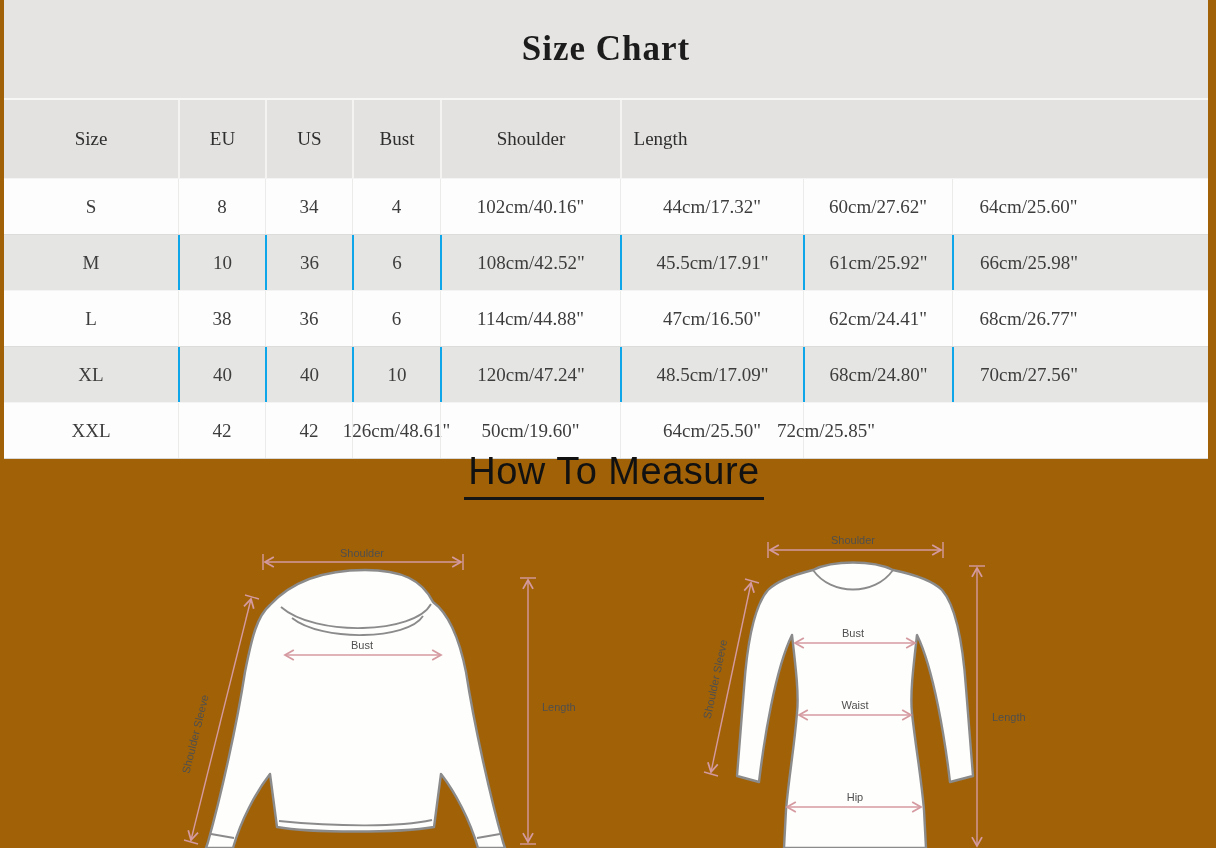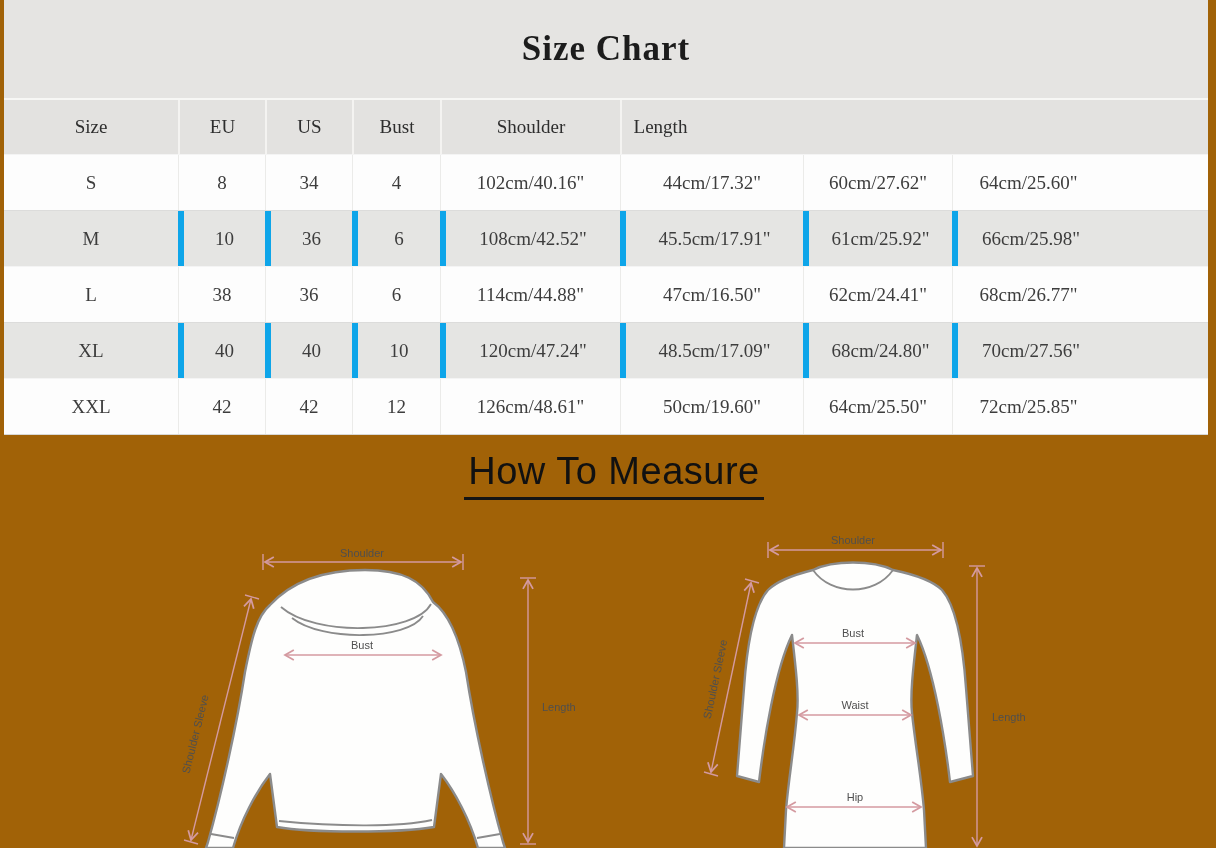--- a/index.html
+++ b/index.html
@@ -10,24 +10,24 @@
   
   .title-block{position:absolute;left:4px;right:8px;top:0;height:98px;background:#e5e4e2;
        border-bottom:2px solid #f7f7f5;display:flex;align-items:center;justify-content:center;}
   .title-block h1{margin:0;font-size:35px;font-weight:600;color:#1c1c1c;letter-spacing:1px;
        font-family:"Liberation Serif", serif;}
 
   
   .size-table{position:absolute;left:4px;right:8px;top:100px;border-bottom:1px solid #d8d8d6;}
   .trow{display:grid;grid-template-columns:174px 87px 87px 88px 180px 183px 149px 1fr;
        height:55px;font-size:19px;color:#3d3d3d;}
-  .trow.head{height:54px;background:#e3e2e0;color:#2e2e2e;}
+  .trow.head{height:78px;background:#e3e2e0;color:#2e2e2e;}
   .trow.head .c + .c{border-left:2px solid #f4f3f1;}
   .trow.gray{background:#e5e5e3;}
-  .trow.gray .c + .c{border-left:6px solid #0ea5e9;}
+  .trow.gray .c + .c{border-left:2px solid #0ea5e9;}
   .trow.white{background:#fdfdfd;}
   .trow.white .c + .c{border-left:1px solid #ebebe9;}
   .trow + .trow{border-top:1px solid rgba(0,0,0,0.035);}
   .c{display:flex;align-items:center;justify-content:center;height:100%;box-sizing:border-box;}
   .c.last{padding-right:104px;}
 
   
   .measure-head{position:absolute;top:450px;left:6px;width:100%;text-align:center;}
   .measure-head span{display:inline-block;font-family:"Liberation Sans", sans-serif;
        font-size:38px;color:#111111;letter-spacing:0.5px;border-bottom:3px solid #151515;
@@ -100,21 +100,20 @@
       <div class="c">120cm/47.24"</div>
       <div class="c">48.5cm/17.09"</div>
       <div class="c">68cm/24.80"</div>
       <div class="c last">70cm/27.56"</div>
     </div>
 
     <div class="trow white">
       <div class="c">XXL</div>
       <div class="c">42</div>
       <div class="c">42</div>
-      <div class="c">12</div>
       <div class="c">126cm/48.61"</div>
       <div class="c">50cm/19.60"</div>
       <div class="c">64cm/25.50"</div>
       <div class="c last">72cm/25.85"</div>
     </div>
   </div>
 
   <div class="measure-head">
     <span>How To Measure</span>
   </div>

